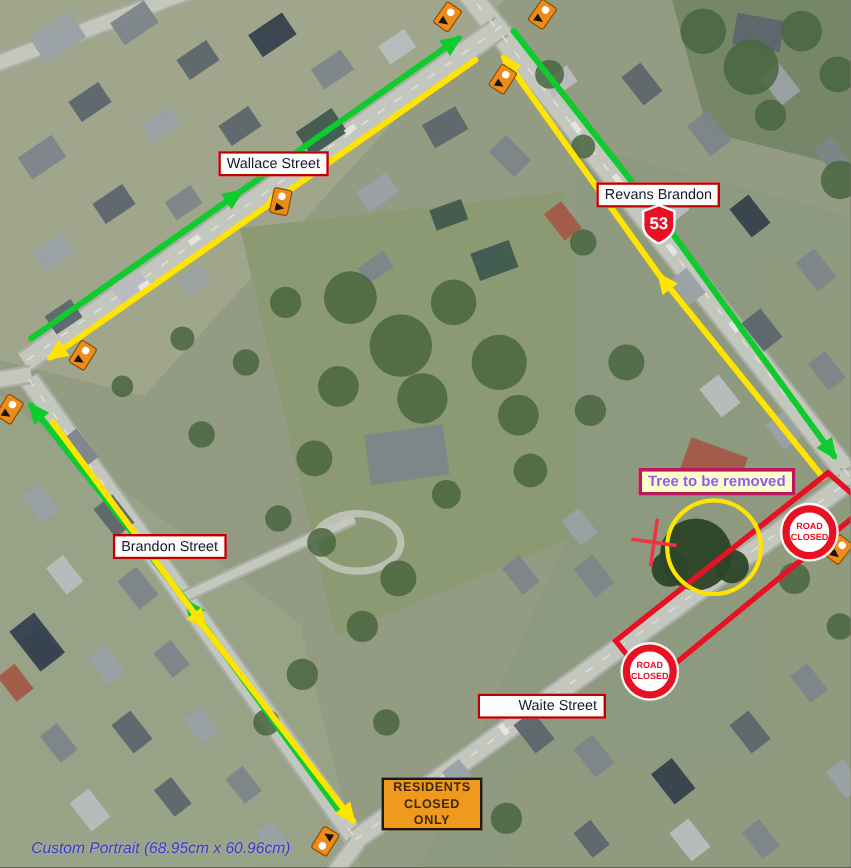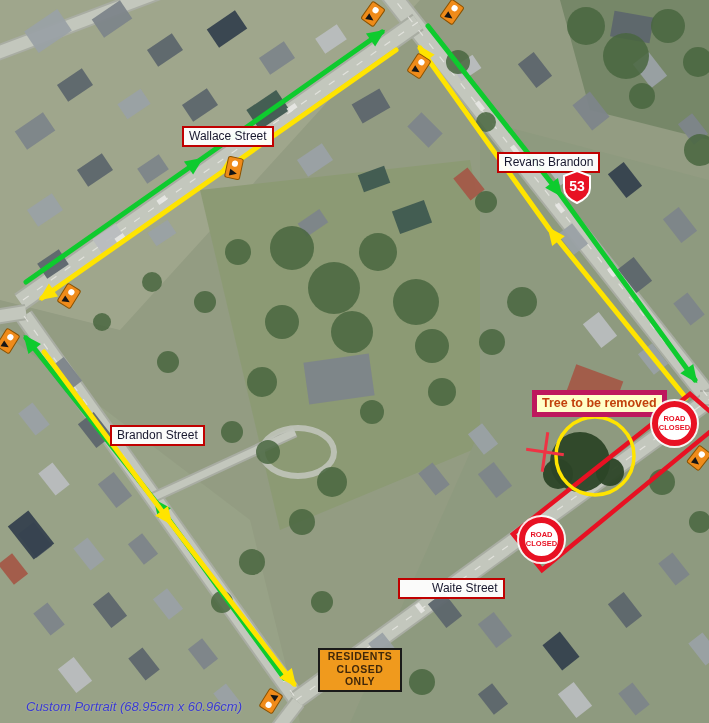--- a/index.html
+++ b/index.html
@@ -10,40 +10,40 @@
     position:absolute;white-space:nowrap;
     background:rgba(255,255,255,.96);
     border:2px solid var(--label-border,#c00000);
     color:var(--label-text,#17172e);
     font-weight:normal;font-size:12px;line-height:15px;
     padding:1px 5px;z-index:30;
   }
   .note-label{
     position:absolute;white-space:nowrap;
     background:var(--note-bg,#ffffc8);
-    border:5px solid #be185d;
-    color:#c2410c;font-weight:bold;font-size:12.5px;line-height:15px;
+    border:3px solid #be185d;
+    color:#8b5cf6;font-weight:bold;font-size:12.5px;line-height:15px;
     padding:1px 5px;z-index:30;
   }
-  .shield{position:absolute;width:30px;height:34px;z-index:31;margin-left:28px;}
+  .shield{position:absolute;width:30px;height:34px;z-index:31;}
   .shield svg{display:block;}
   .shield text{font-family:"Liberation Sans",sans-serif;font-weight:bold;font-size:14px;fill:#fff;}
   .rc-sign{
     position:absolute;width:33px;height:33px;border-radius:50%;
     background:#fff;border:6px solid var(--closure-red,#e81123);
     box-shadow:0 0 0 2px rgba(255,255,255,.9);
     display:flex;flex-direction:column;align-items:center;justify-content:center;
     color:var(--closure-red,#e81123);font-weight:bold;font-size:7.5px;line-height:8.5px;
-    text-align:center;z-index:32;
+    text-align:center;z-index:32;margin-top:20px;
   }
   .residents-sign{
     position:absolute;width:80px;height:40px;
     background:var(--sign-orange,#f09a1d);
     border:2px solid #1a1a1a;
-    display:flex;flex-direction:column;align-items:center;justify-content:flex-start;
+    display:flex;flex-direction:column;align-items:center;justify-content:space-between;
     color:#41280a;font-weight:bold;font-size:10.5px;line-height:12.5px;
     letter-spacing:.5px;text-align:center;z-index:32;
   }
   .footer-note{
     position:absolute;left:26px;top:699px;z-index:40;
     color:var(--footer-blue,#3a3ad0);font-style:italic;font-size:13px;
     text-shadow:0 0 2px rgba(255,255,255,.35);
     text-align:center;
   }
 </style>
@@ -259,21 +259,21 @@
 
   <div class="street-label" style="left:497px;top:152px;">Revans Brandon</div>
 
   <div class="shield" style="left:534px;top:170px;">
     <svg width="30" height="34" viewBox="0 0 30 34">
       <path d="M15 1 L28 6 L28 18 Q28 27 15 33 Q2 27 2 18 L2 6 Z" style="fill:var(--closure-red,#d2232a);stroke:#ffffff;stroke-width:2"></path>
       <text x="15" y="21" text-anchor="middle">53</text>
     </svg>
   </div>
 
-  <div class="street-label" style="left:94px;top:425px;margin-left:16px;">Brandon Street</div>
+  <div class="street-label" style="left:94px;top:445px;">Brandon Street</div>
 
   <div class="street-label" style="left:398px;top:578px;padding-left:32px;">Waite Street</div>
 
   <div class="note-label" style="left:532px;top:390px;">Tree to be removed</div>
 
   <div class="rc-sign" style="left:652px;top:401px;">
     <span>ROAD</span>
     <span>CLOSED</span>
   </div>
 

